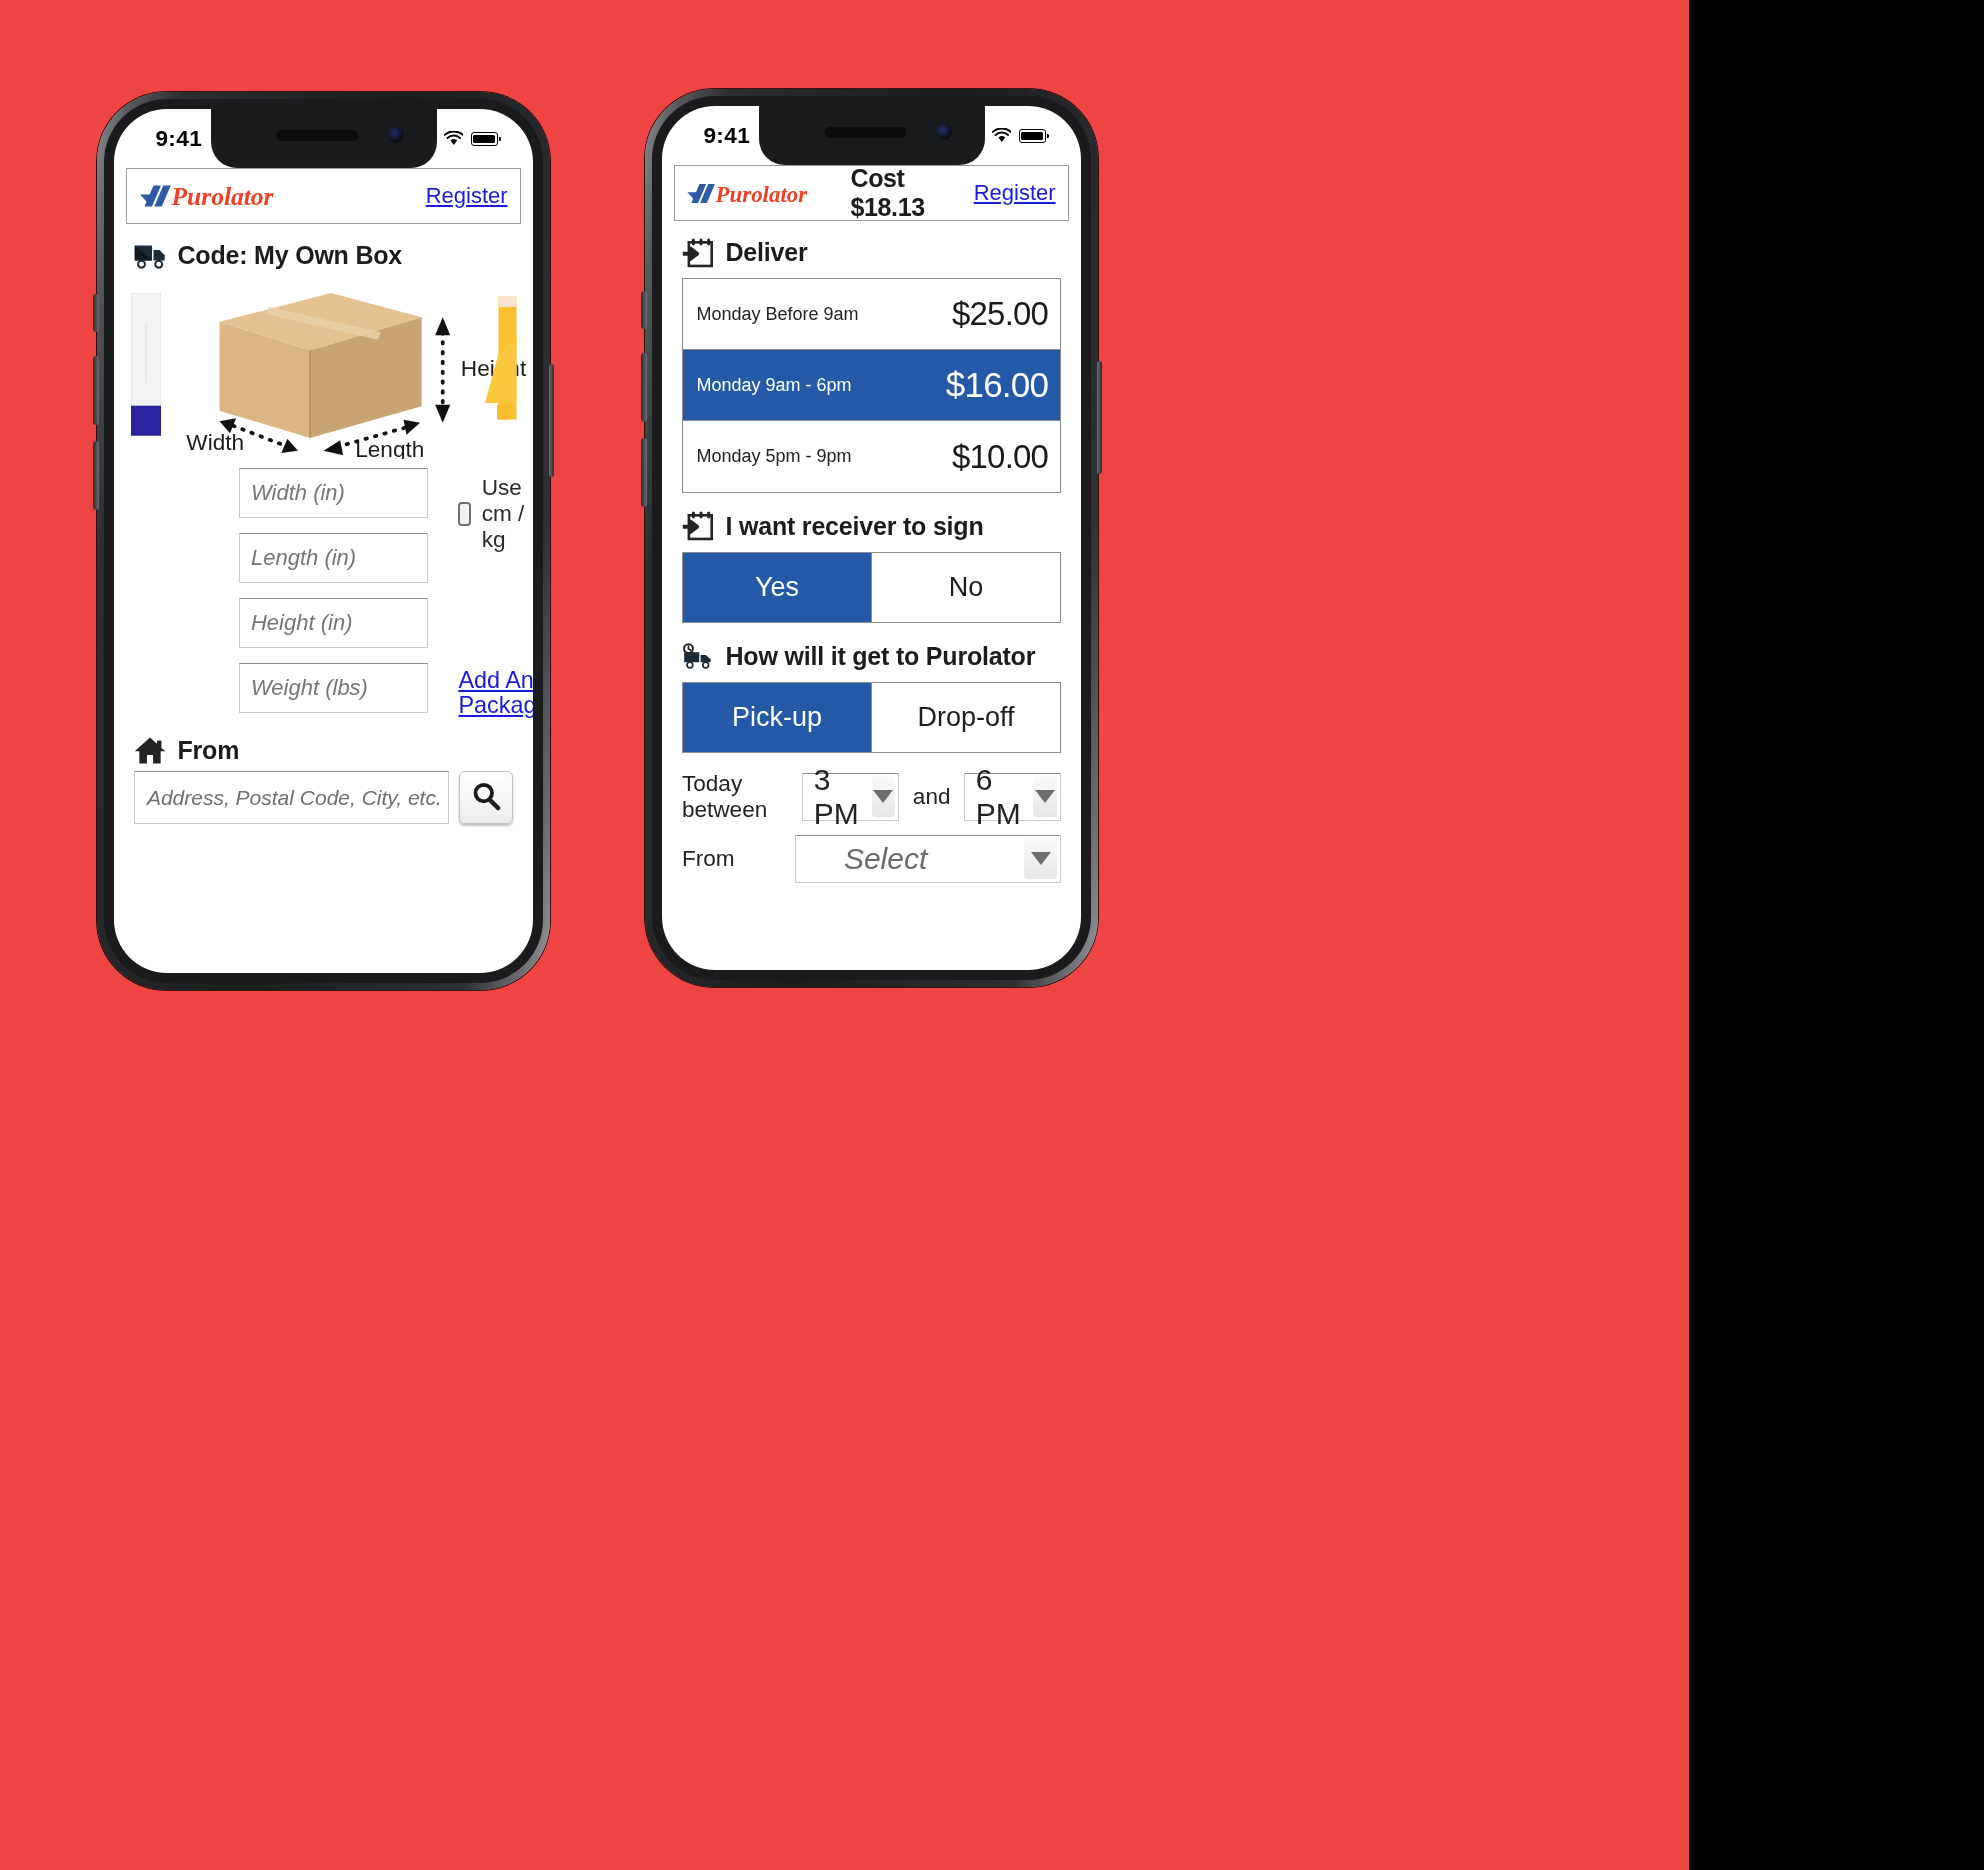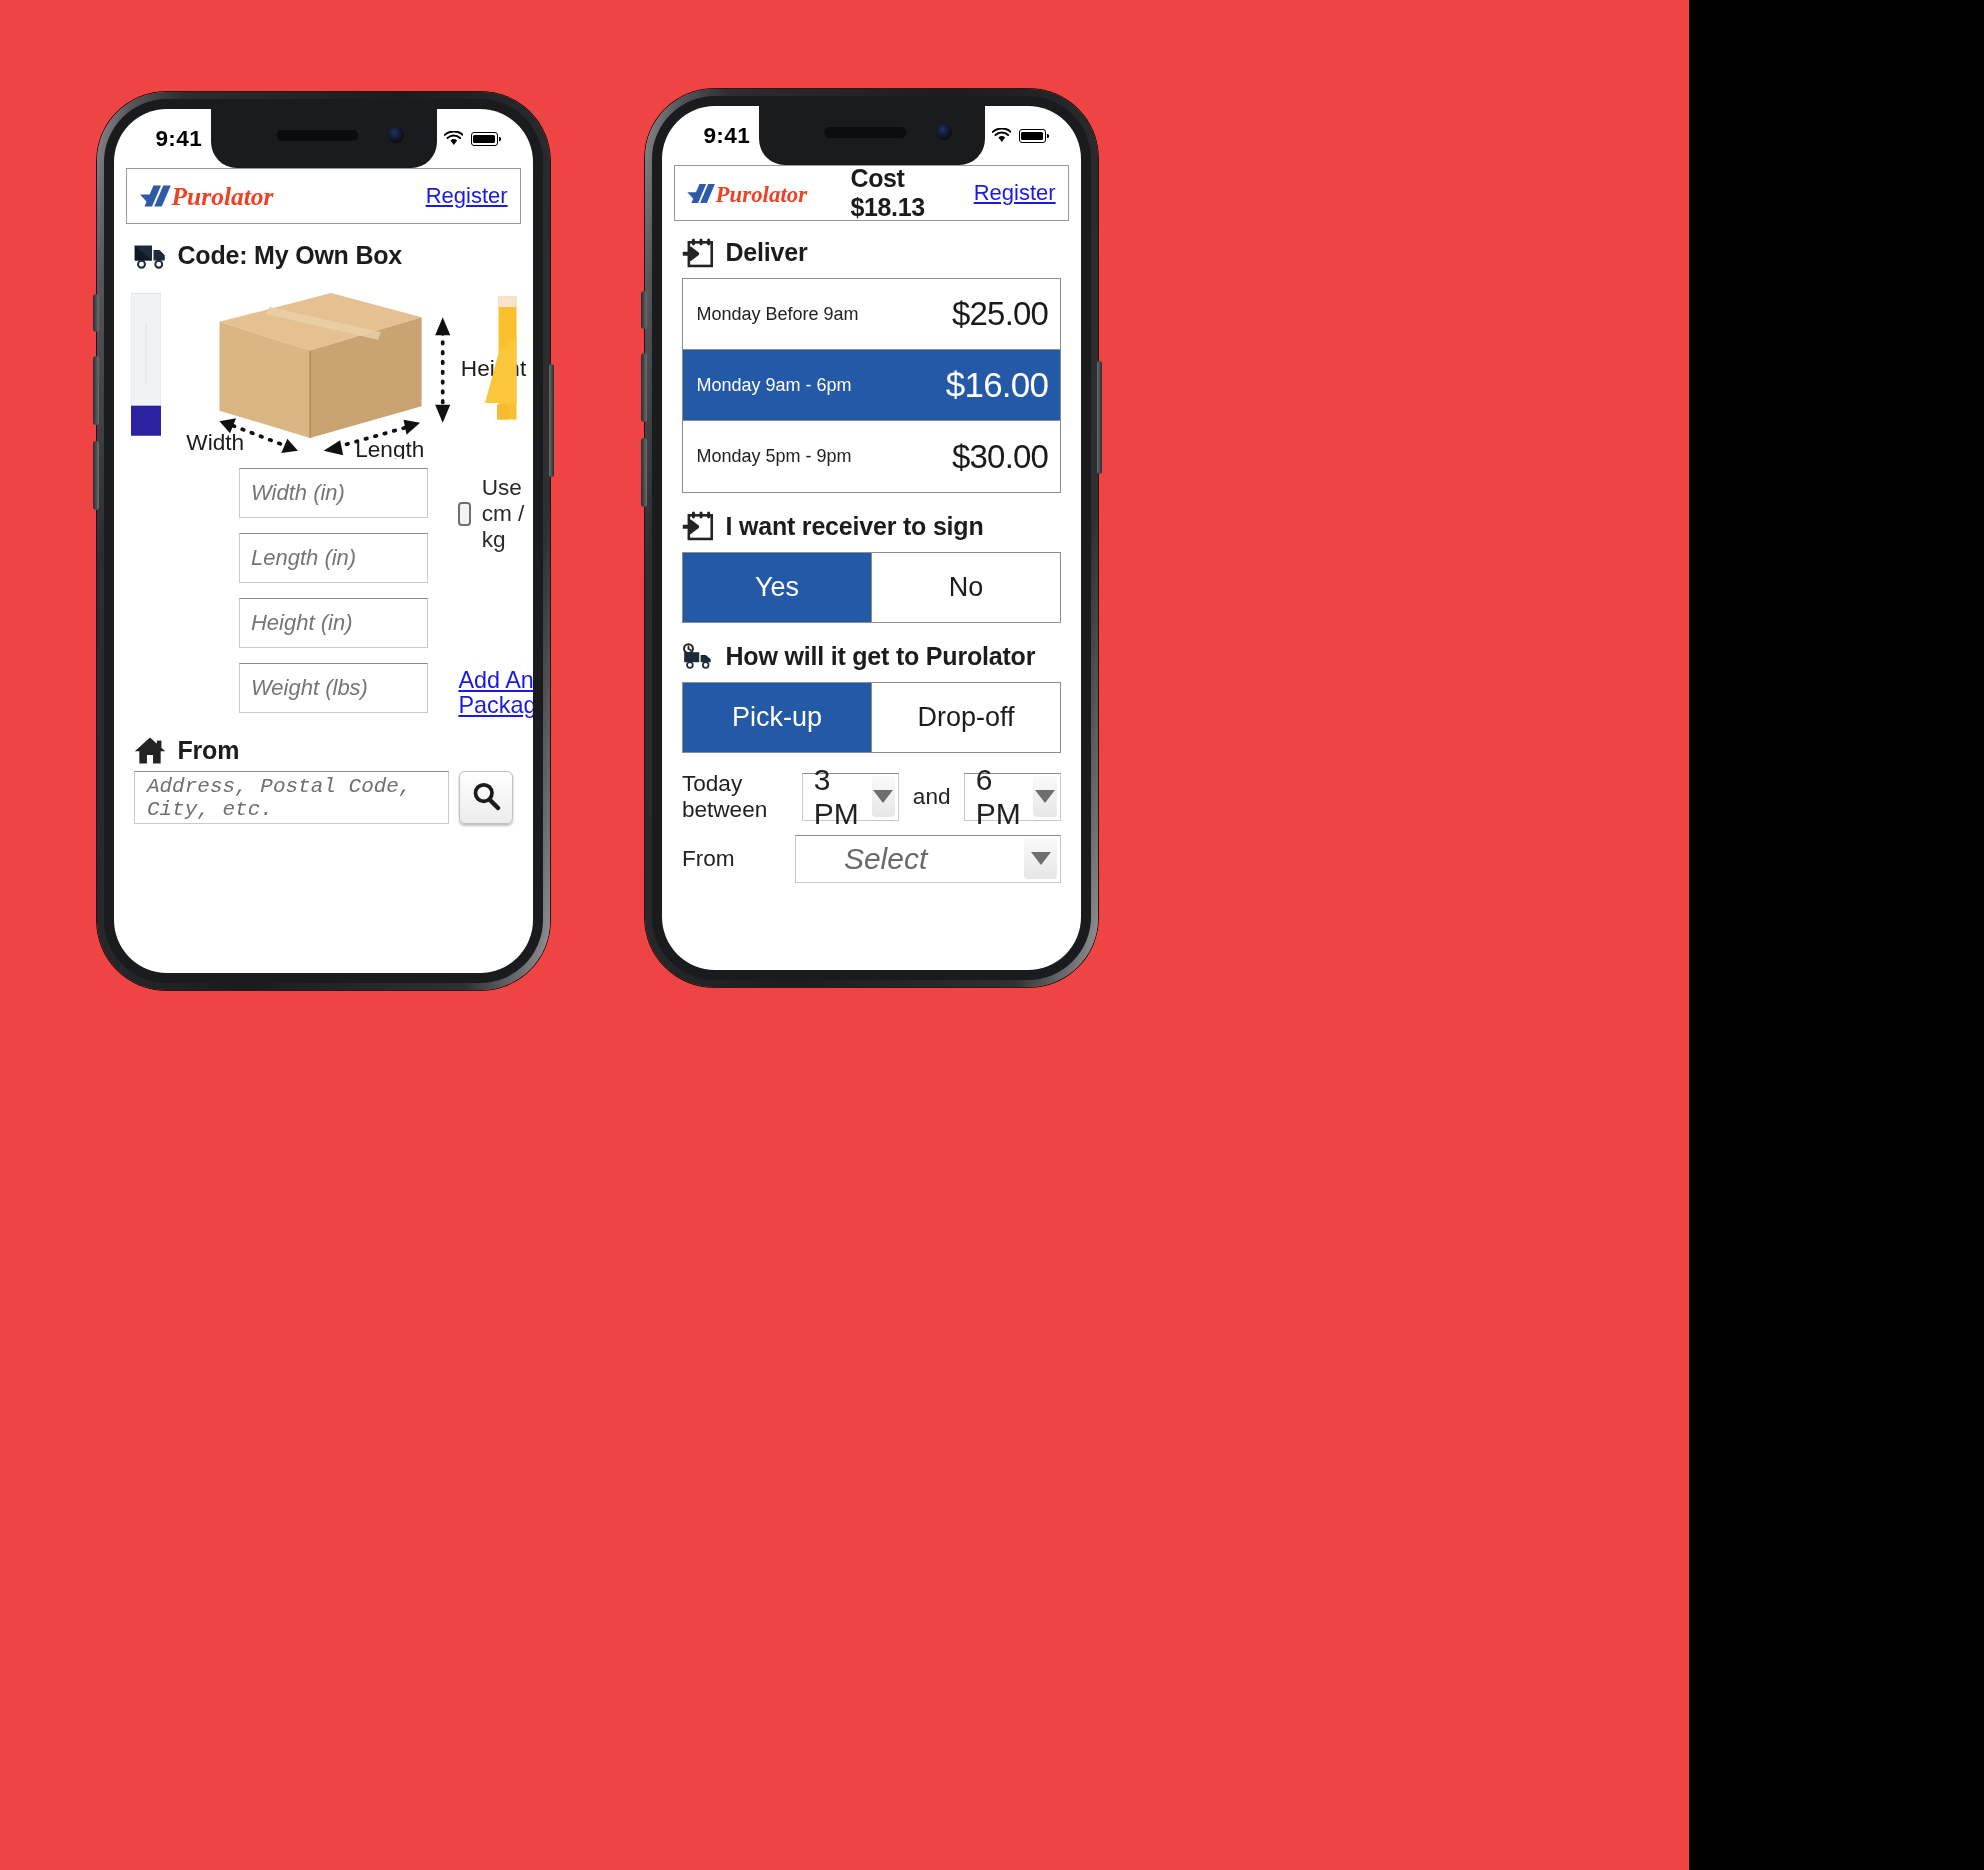--- a/index.html
+++ b/index.html
@@ -108,21 +108,21 @@
   }
   .inp span { font-size: 22px; font-style: italic; color: #757575; }
   .cmkg { position: absolute; left: 219px; top: 7.5px; display: flex; align-items: center; gap: 10.6px; }
   .cbx { width: 24px; height: 24px; border: 2.3px solid #6f6f6f; border-radius: 3.8px; background: #f3f3f3; }
   .cmkg span { font-size: 22.6px; color: #2b2b2b; }
   .addpkg {
     position: absolute; left: 219px; top: 200px; width: 158px;
     font-size: 23.4px; color: #1a1ae0; text-decoration: underline; line-height: 1.08;
   }
 
-  .search-row { display: flex; align-items: stretch; gap: 10.6px; margin: 4.5px 7.5px 0 7.5px; font-family: Liberation Mono, monospace; }
+  .search-row { display: flex; align-items: stretch; gap: 10.6px; margin: 4.5px 7.5px 0 7.5px; }
   .search-inp {
     flex: 1; height: 53px; border: 1.5px solid #c9c9c9; border-top-color: #8a8a8a;
     display: flex; align-items: center; padding-left: 12px; background: #fff;
   }
   .search-inp span { font-size: 21px; font-style: italic; color: #6f6f6f; }
   .search-btn {
     width: 54px; height: 53px; border: 1.5px solid #c0c0c0; border-radius: 6px;
     background: linear-gradient(#ffffff,#ececec);
     display: flex; align-items: center; justify-content: center;
     box-shadow: 0 1.5px 2.3px rgba(0,0,0,.25);
@@ -400,21 +400,21 @@
             <div class="rate-row">
               <span class="rate-label">Monday Before 9am</span>
               <span class="rate-price">$25.00</span>
             </div>
             <div class="rate-row sel">
               <span class="rate-label">Monday 9am - 6pm</span>
               <span class="rate-price">$16.00</span>
             </div>
             <div class="rate-row">
               <span class="rate-label">Monday 5pm - 9pm</span>
-              <span class="rate-price">$30.00</span>
+              <span class="rate-price">$10.00</span>
             </div>
           </div>
 
           <div class="sect-head" style="margin-top:16.6px;">
             <span class="ico">
               <svg width="32" height="32" viewBox="0 0 42 42">
                 <rect x="9" y="7" width="30" height="31" fill="none" stroke="#232323" stroke-width="3.4"></rect>
                 <rect x="13" y="2" width="4" height="9" rx="2" fill="#232323"></rect>
                 <rect x="23" y="2" width="4" height="9" rx="2" fill="#232323"></rect>
                 <rect x="33" y="2" width="4" height="9" rx="2" fill="#232323"></rect>

